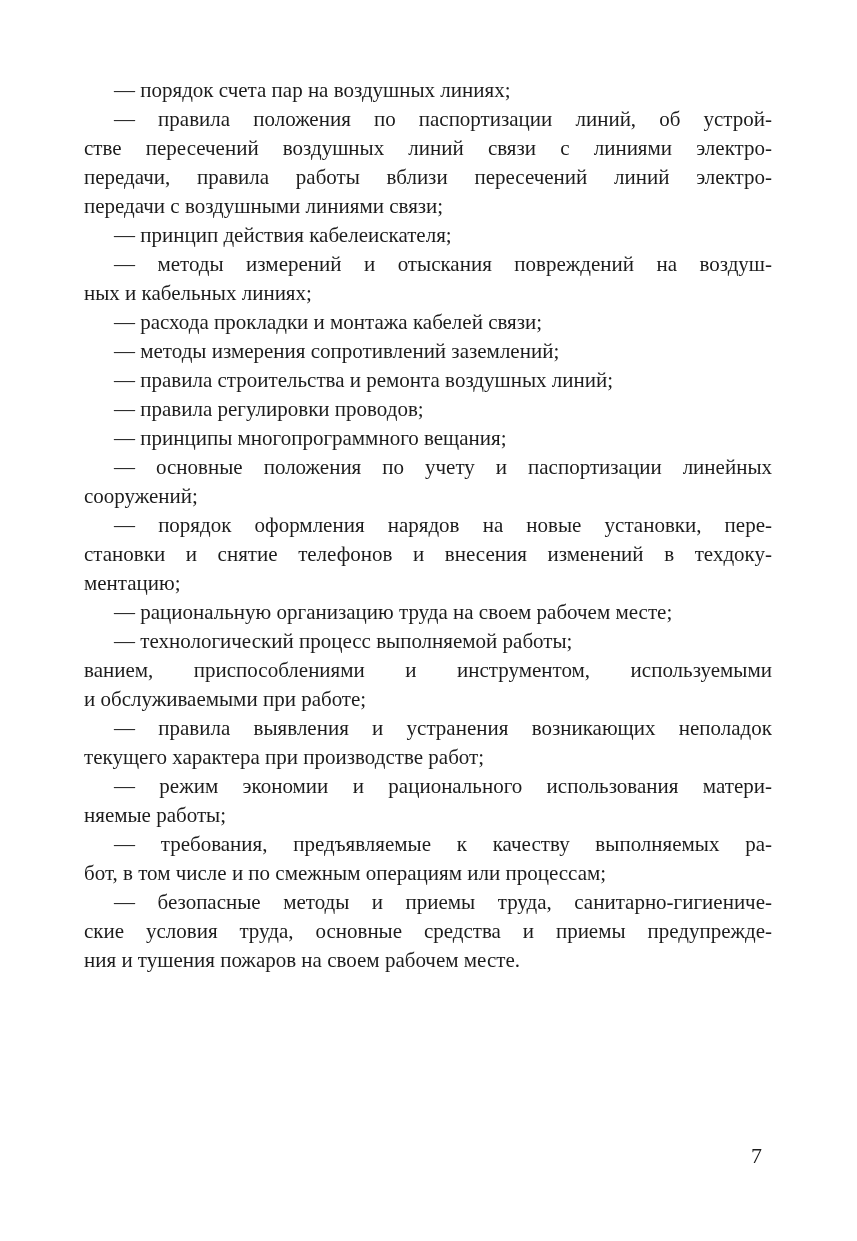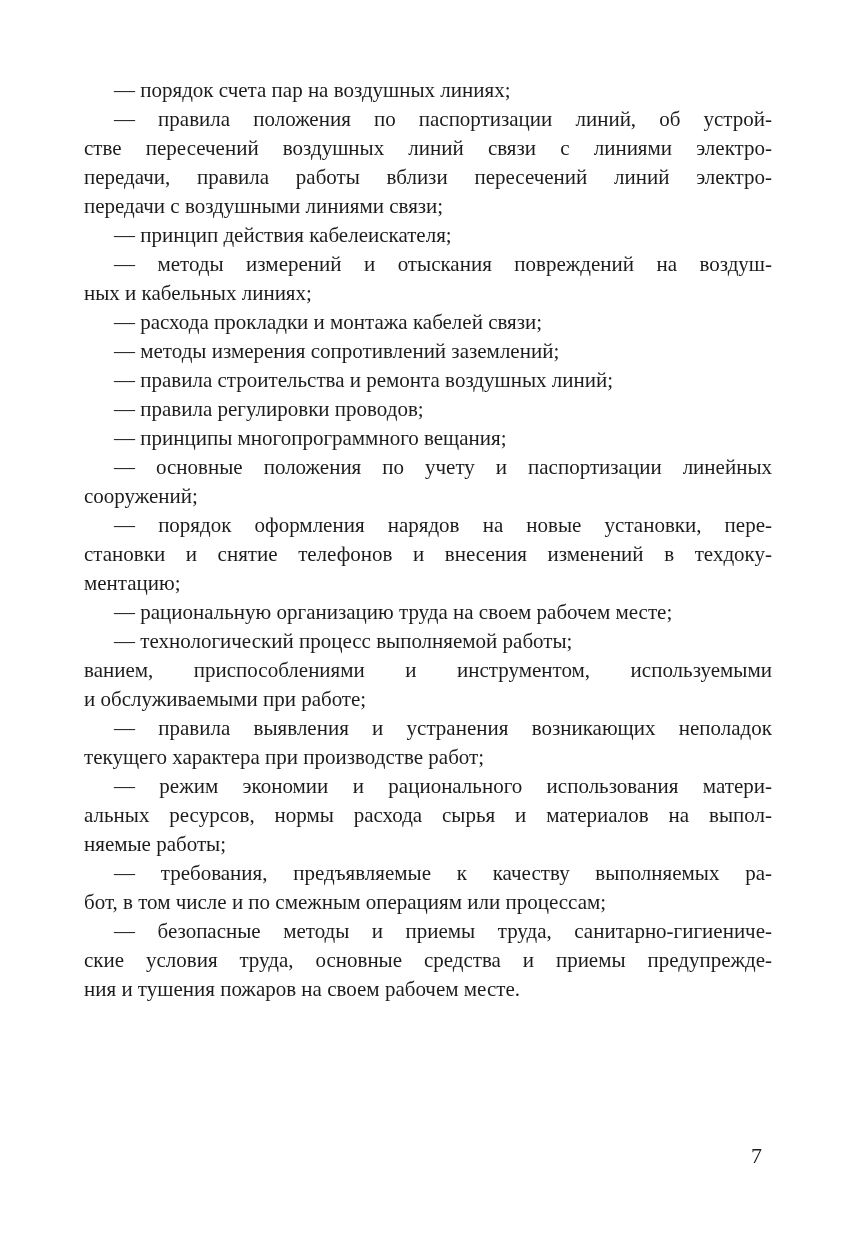--- a/index.html
+++ b/index.html
@@ -106,21 +106,20 @@
       <p>
         <span class="line">ванием, приспособлениями и инструментом, используемыми</span>
         <span class="line last">и обслуживаемыми при работе;</span>
       </p>
       <p>
         <span class="line first">— правила выявления и устранения возникающих неполадок</span>
         <span class="line last">текущего характера при производстве работ;</span>
       </p>
       <p>
         <span class="line first">— режим экономии и рационального использования матери-</span>
-        <span class="line">альных ресурсов, нормы расхода сырья и материалов на выпол-</span>
         <span class="line last">няемые работы;</span>
       </p>
       <p>
         <span class="line first">— требования, предъявляемые к качеству выполняемых ра-</span>
         <span class="line last">бот, в том числе и по смежным операциям или процессам;</span>
       </p>
       <p>
         <span class="line first">— безопасные методы и приемы труда, санитарно-гигиениче-</span>
         <span class="line">ские условия труда, основные средства и приемы предупрежде-</span>
         <span class="line last">ния и тушения пожаров на своем рабочем месте.</span>

